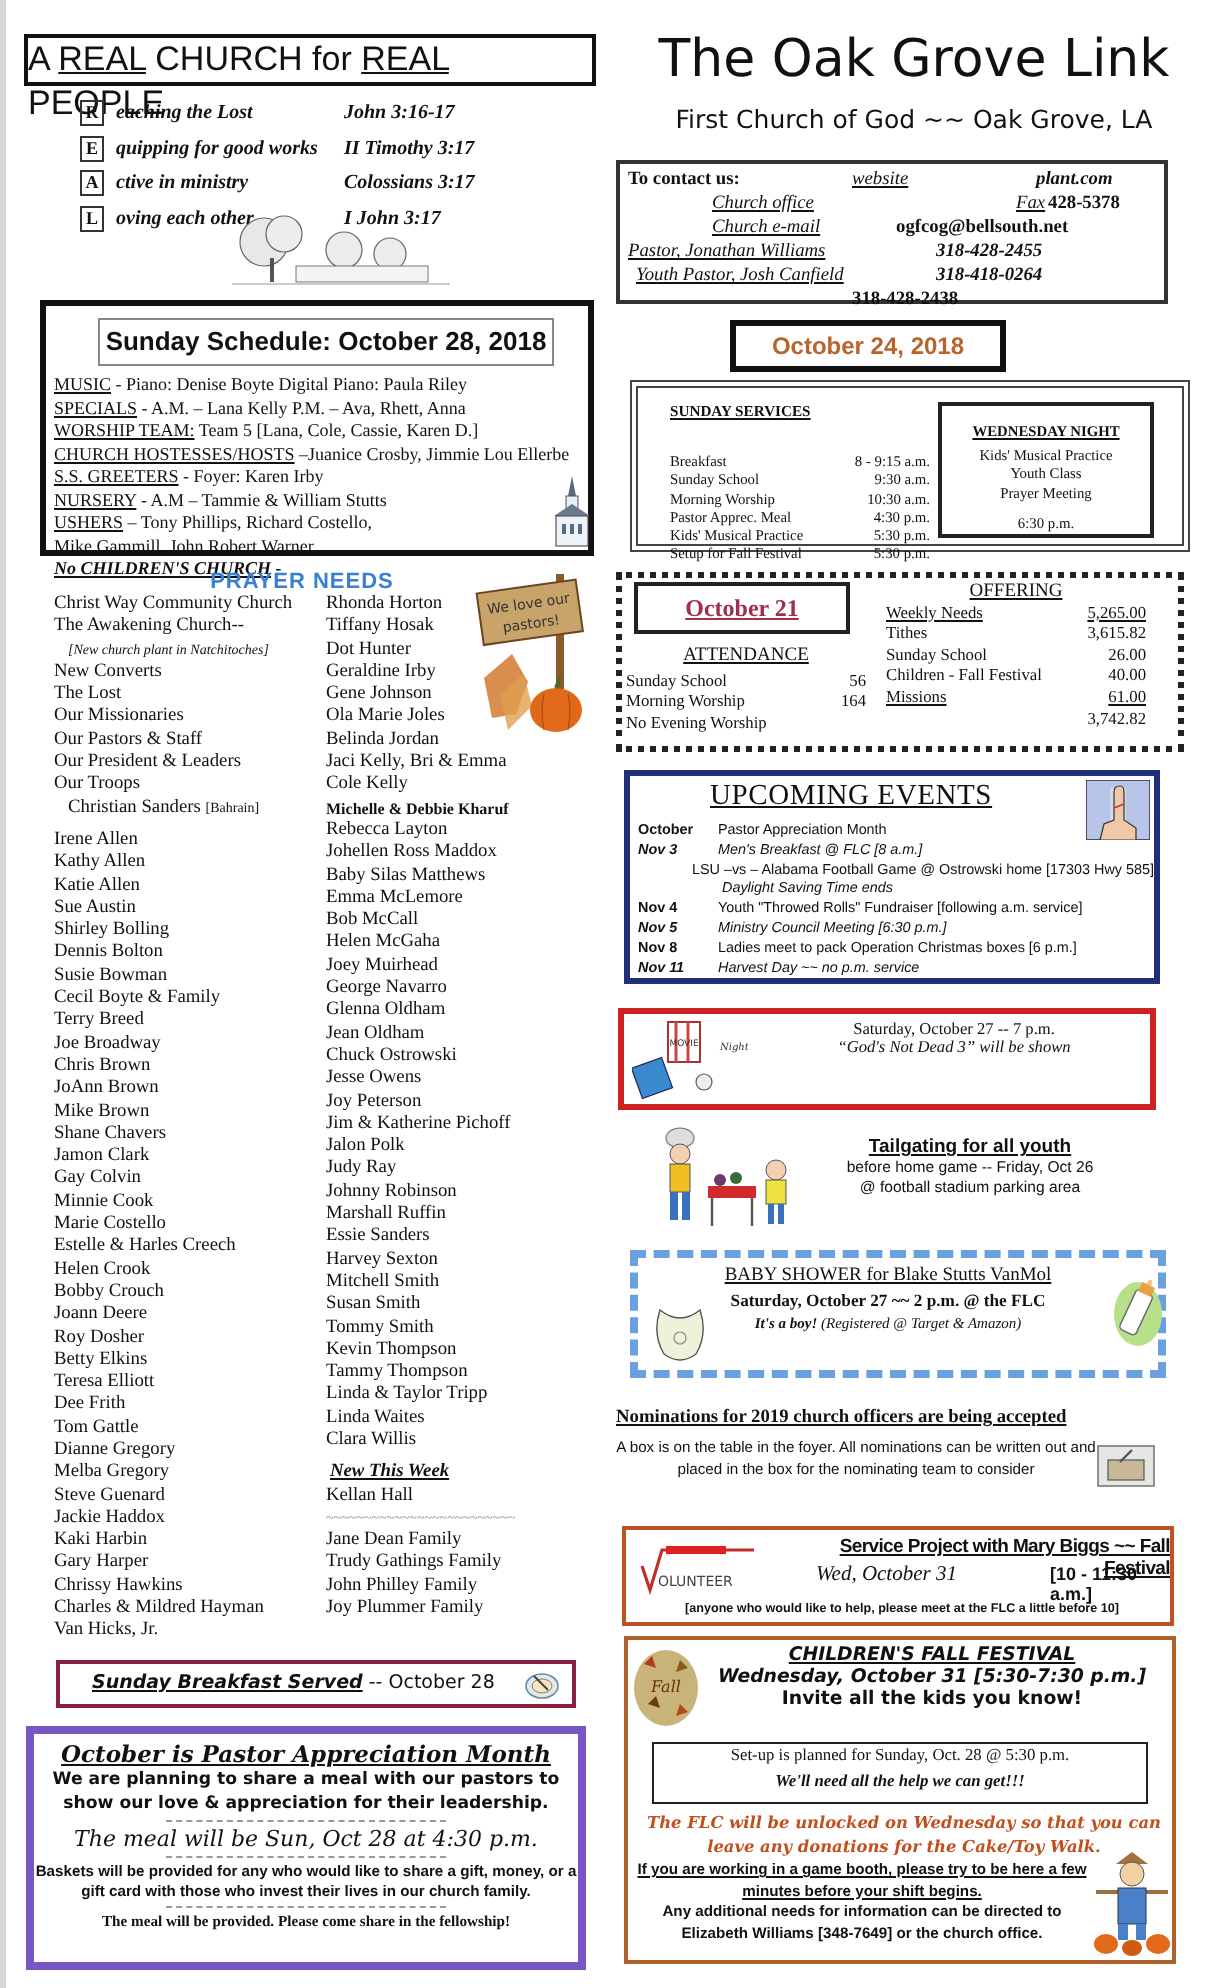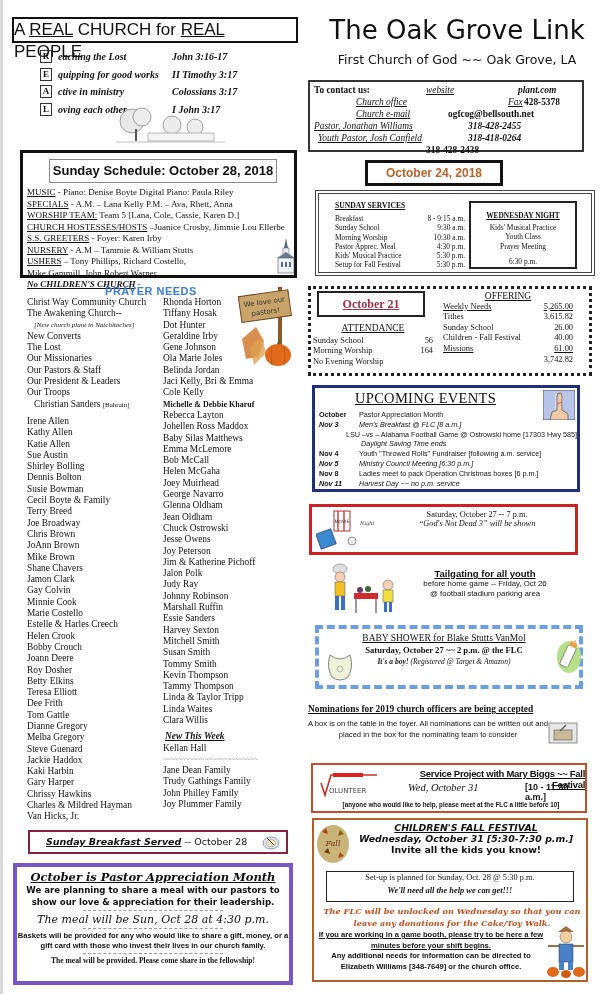--- a/index.html
+++ b/index.html
@@ -352,21 +352,21 @@
   <div class="contact-row i u" style="left:4px;top:39px;">Pastor, Jonathan Williams</div>
   <div class="contact-row b i" style="left:158px;top:39px;">318-428-2455</div>
   <div class="contact-row i u" style="left:8px;top:51px;">Youth Pastor, Josh Canfield</div>
   <div class="contact-row b i" style="left:158px;top:51px;">318-418-0264</div>
 </div>
 
 <div class="abs" id="date-box">October 24, 2018</div>
 
 <div class="abs" id="services-box">
   <div class="abs" id="sun-services">
-    <div class="u" style="font-weight:bold;font-size:7.6px;margin-bottom:4px;">SUNDAY SERVICES</div>
+    <div class="u" style="font-weight:bold;font-size:7.6px;margin-bottom:16px;">SUNDAY SERVICES</div>
     <div class="sv-row">
         <span>Breakfast</span>
         <span>8 - 9:15 a.m.</span>
       </div>
     <div class="sv-row">
         <span>Sunday School</span>
         <span>9:30 a.m.</span>
       </div>
     <div class="sv-row">
         <span>Morning Worship</span>

